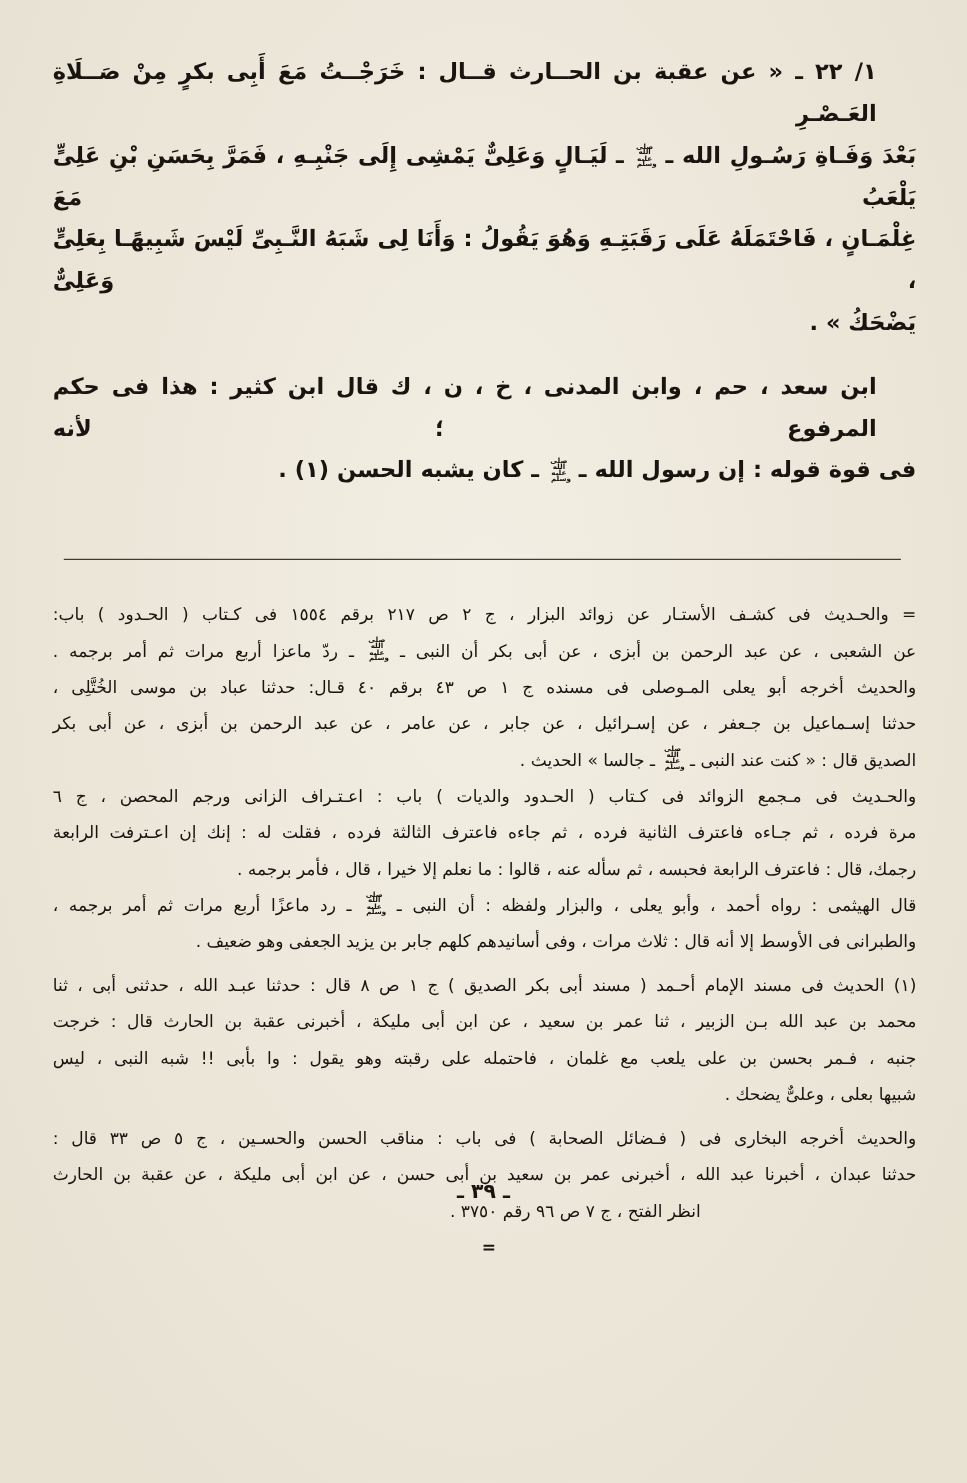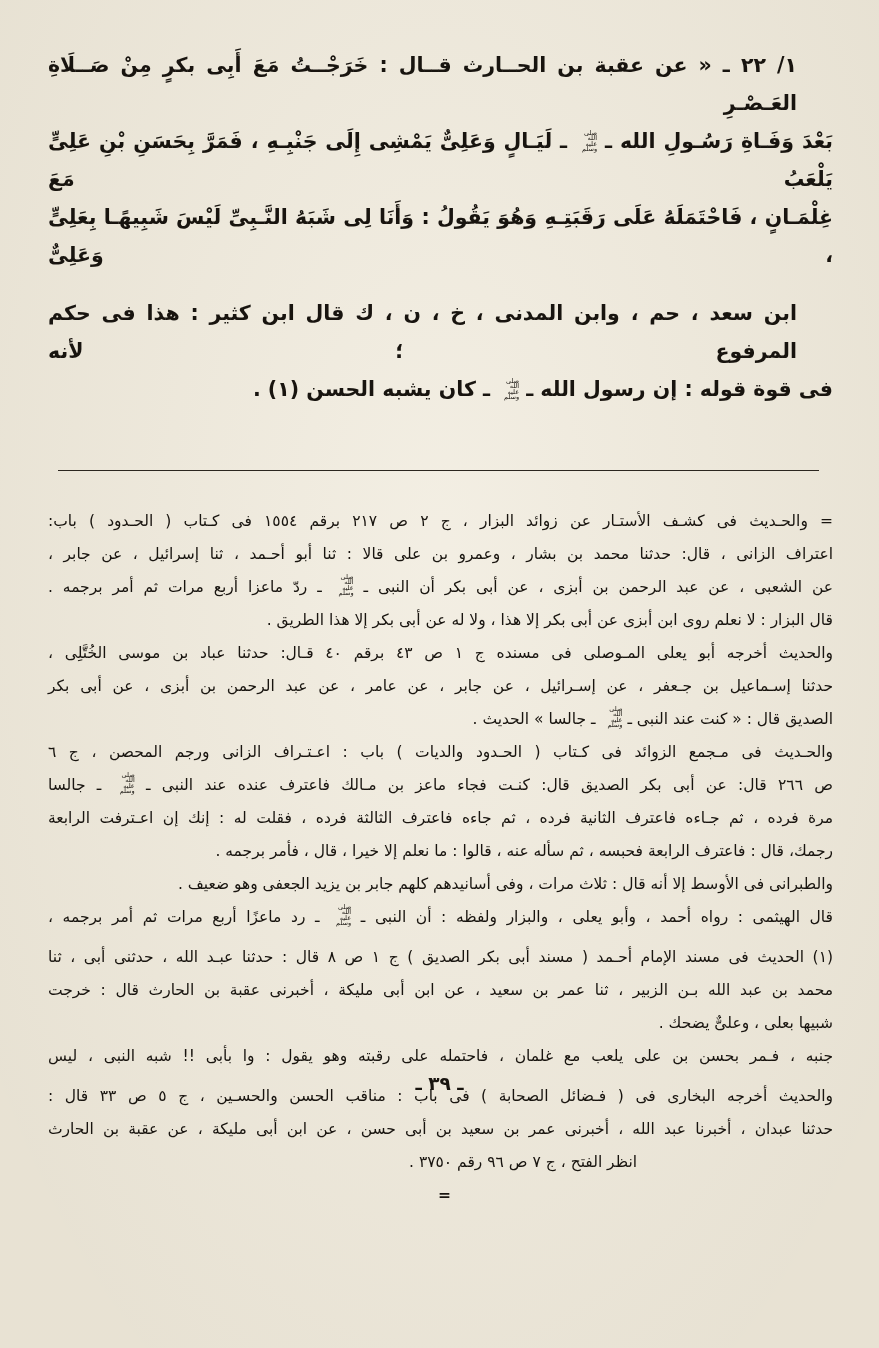--- a/index.html
+++ b/index.html
@@ -46,22 +46,22 @@
   .fn-line { line-height:33px; }
   .fn-gap { margin-top:7px; }
   .indent-line { padding-right:196px; }
   .cont-mark { padding-right:382px; font-weight:bold; }
   
   .honorific {
     display:inline-block;
     width:22px;
     font-size:6.5px;
     line-height:5.5px;
-    font-weight:normal;
-    text-align:right;
+    font-weight:bold;
+    text-align:center;
     vertical-align:-3px;
     letter-spacing:0;
   }
   
   .page-number {
     position:absolute;
     bottom:44px;
     left:0;
     right:0;
     text-align:center;
@@ -73,48 +73,46 @@
 <body>
 
 <div class="page">
 
   <main class="main-text">
 
   <div class="para">
         <div class="line main-line first-indent">١/ ٢٢ ـ « عن عقبة بن الحــارث قــال : خَرَجْــتُ مَعَ أَبِى بكرٍ مِنْ صَــلَاةِ العَـصْـرِ</div>
         <div class="line main-line">بَعْدَ وَفَـاةِ رَسُـولِ الله ـ <span class="honorific">صلى الله عليه وسلم</span> ـ لَيَـالٍ وَعَلِىٌّ يَمْشِى إِلَى جَنْبِـهِ ، فَمَرَّ بِحَسَنِ بْنِ عَلِىٍّ يَلْعَبُ مَعَ</div>
         <div class="line main-line">غِلْمَـانٍ ، فَاحْتَمَلَهُ عَلَى رَقَبَتِـهِ وَهُوَ يَقُولُ : وَأَنَا لِى شَبَهُ النَّـبِىِّ لَيْسَ شَبِيهًـا بِعَلِىٍّ ، وَعَلِىٌّ</div>
+        <div class="line main-line no-j">يَضْحَكُ » .</div>
       </div>
       <div class="para">
         <div class="line main-line first-indent">ابن سعد ، حم ، وابن المدنى ، خ ، ن ، ك قال ابن كثير : هذا فى حكم المرفوع ؛ لأنه</div>
         <div class="line main-line no-j">فى قوة قوله : إن رسول الله ـ <span class="honorific">صلى الله عليه وسلم</span> ـ كان يشبه الحسن (١) .</div>
       </div>
     </main>
 
   <hr class="divider">
 
   <section class="footnotes">
 
   <div class="line fn-line">= والحـديث فى كشـف الأستـار عن زوائد البزار ، ج ٢ ص ٢١٧ برقم ١٥٥٤ فى كـتاب ( الحـدود ) باب:</div>
-      <div class="line fn-line">اعتراف الزانى ، قال: حدثنا محمد بن بشار ، وعمرو بن على قالا : ثنا أبو أحـمد ، ثنا إسرائيل ، عن جابر ،</div>
       <div class="line fn-line">عن الشعبى ، عن عبد الرحمن بن أبزى ، عن أبى بكر أن النبى ـ <span class="honorific">صلى الله عليه وسلم</span> ـ ردّ ماعزا أربع مرات ثم أمر برجمه .</div>
-      <div class="line fn-line no-j">قال البزار : لا نعلم روى ابن أبزى عن أبى بكر إلا هذا ، ولا له عن أبى بكر إلا هذا الطريق .</div>
       <div class="line fn-line">والحديث أخرجه أبو يعلى المـوصلى فى مسنده ج ١ ص ٤٣ برقم ٤٠ قـال: حدثنا عباد بن موسى الخُتَّلِى ،</div>
       <div class="line fn-line">حدثنا إسـماعيل بن جـعفر ، عن إسـرائيل ، عن جابر ، عن عامر ، عن عبد الرحمن بن أبزى ، عن أبى بكر</div>
       <div class="line fn-line no-j">الصديق قال : « كنت عند النبى ـ <span class="honorific">صلى الله عليه وسلم</span> ـ جالسا » الحديث .</div>
       <div class="line fn-line">والحـديث فى مـجمع الزوائد فى كـتاب ( الحـدود والديات ) باب : اعـتـراف الزانى ورجم المحصن ، ج ٦</div>
-      <div class="line fn-line">ص ٢٦٦ قال: عن أبى بكر الصديق قال: كنـت فجاء ماعز بن مـالك فاعترف عنده عند النبى ـ <span class="honorific">صلى الله عليه وسلم</span> ـ جالسا</div>
       <div class="line fn-line">مرة فرده ، ثم جـاءه فاعترف الثانية فرده ، ثم جاءه فاعترف الثالثة فرده ، فقلت له : إنك إن اعـترفت الرابعة</div>
       <div class="line fn-line no-j">رجمك، قال : فاعترف الرابعة فحبسه ، ثم سأله عنه ، قالوا : ما نعلم إلا خيرا ، قال ، فأمر برجمه .</div>
+      <div class="line fn-line">قال الهيثمى : رواه أحمد ، وأبو يعلى ، والبزار ولفظه : أن النبى ـ <span class="honorific">صلى الله عليه وسلم</span> ـ رد ماعزًا أربع مرات ثم أمر برجمه ،</div>
       <div class="line fn-line no-j">والطبرانى فى الأوسط إلا أنه قال : ثلاث مرات ، وفى أسانيدهم كلهم جابر بن يزيد الجعفى وهو ضعيف .</div>
-      <div class="line fn-line">قال الهيثمى : رواه أحمد ، وأبو يعلى ، والبزار ولفظه : أن النبى ـ <span class="honorific">صلى الله عليه وسلم</span> ـ رد ماعزًا أربع مرات ثم أمر برجمه ،</div>
       <div class="line fn-line fn-gap">(١) الحديث فى مسند الإمام أحـمد ( مسند أبى بكر الصديق ) ج ١ ص ٨ قال : حدثنا عبـد الله ، حدثنى أبى ، ثنا</div>
       <div class="line fn-line">محمد بن عبد الله بـن الزبير ، ثنا عمر بن سعيد ، عن ابن أبى مليكة ، أخبرنى عقبة بن الحارث قال : خرجت</div>
+      <div class="line fn-line">جنبه ، فـمر بحسن بن على يلعب مع غلمان ، فاحتمله على رقبته وهو يقول : وا بأبى !! شبه النبى ، ليس</div>
       <div class="line fn-line no-j">شبيها بعلى ، وعلىٌّ يضحك .</div>
-      <div class="line fn-line">جنبه ، فـمر بحسن بن على يلعب مع غلمان ، فاحتمله على رقبته وهو يقول : وا بأبى !! شبه النبى ، ليس</div>
       <div class="line fn-line fn-gap">والحديث أخرجه البخارى فى ( فـضائل الصحابة ) فى باب : مناقب الحسن والحسـين ، ج ٥ ص ٣٣ قال :</div>
       <div class="line fn-line">حدثنا عبدان ، أخبرنا عبد الله ، أخبرنى عمر بن سعيد بن أبى حسن ، عن ابن أبى مليكة ، عن عقبة بن الحارث</div>
       <div class="line fn-line no-j indent-line">انظر الفتح ، ج ٧ ص ٩٦ رقم ٣٧٥٠ .</div>
       <div class="line fn-line no-j cont-mark">=</div>
     </section>
 
   <footer class="page-number">ـ ٣٩ ـ</footer>
 
 </div>
 

